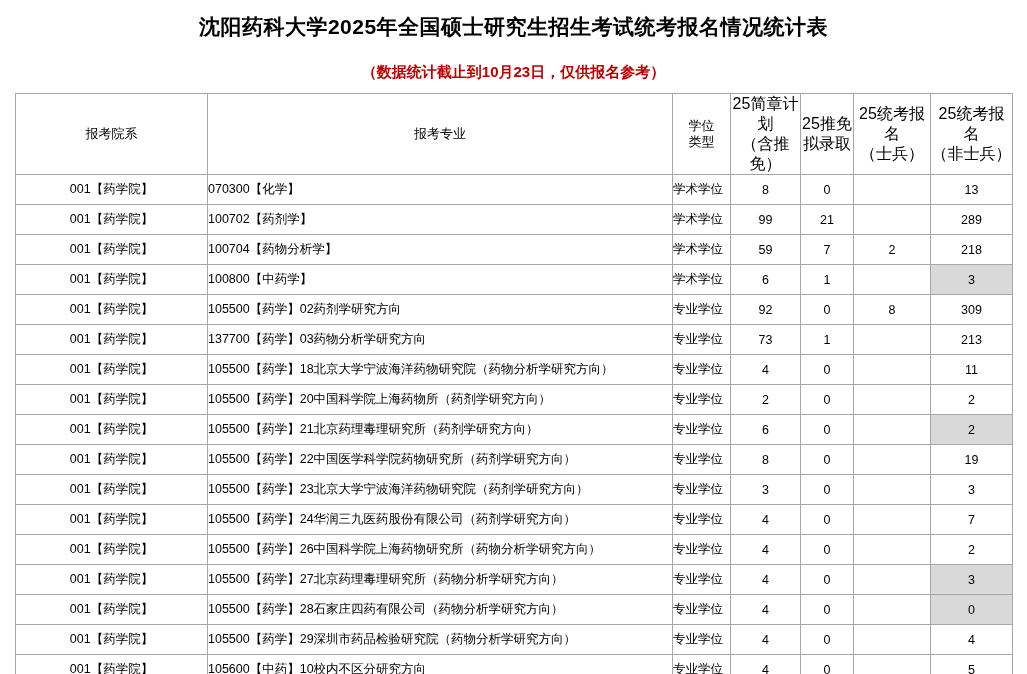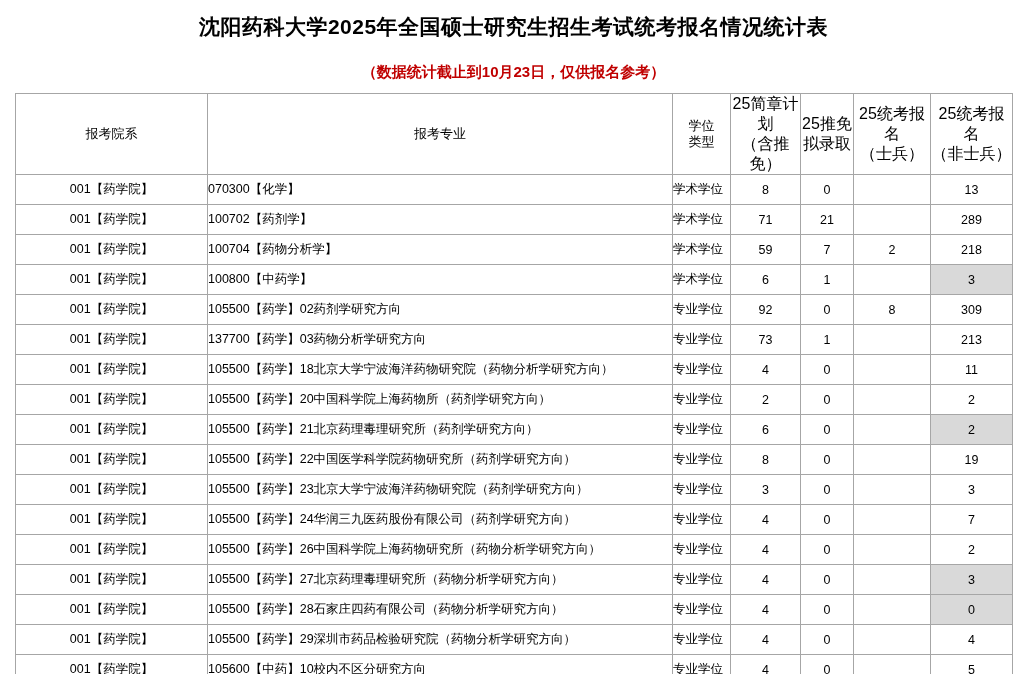--- a/index.html
+++ b/index.html
@@ -149,21 +149,21 @@
             <td class="c-degree">学术学位</td>
             <td class="c-num">8</td>
             <td class="c-num">0</td>
             <td class="c-num"></td>
             <td class="c-num">13</td>
           </tr>
           <tr>
             <td class="c-dept">001【药学院】</td>
             <td class="c-major">100702【药剂学】</td>
             <td class="c-degree">学术学位</td>
-            <td class="c-num">71</td>
+            <td class="c-num">99</td>
             <td class="c-num">21</td>
             <td class="c-num"></td>
             <td class="c-num">289</td>
           </tr>
           <tr>
             <td class="c-dept">001【药学院】</td>
             <td class="c-major">100704【药物分析学】</td>
             <td class="c-degree">学术学位</td>
             <td class="c-num">59</td>
             <td class="c-num">7</td>

